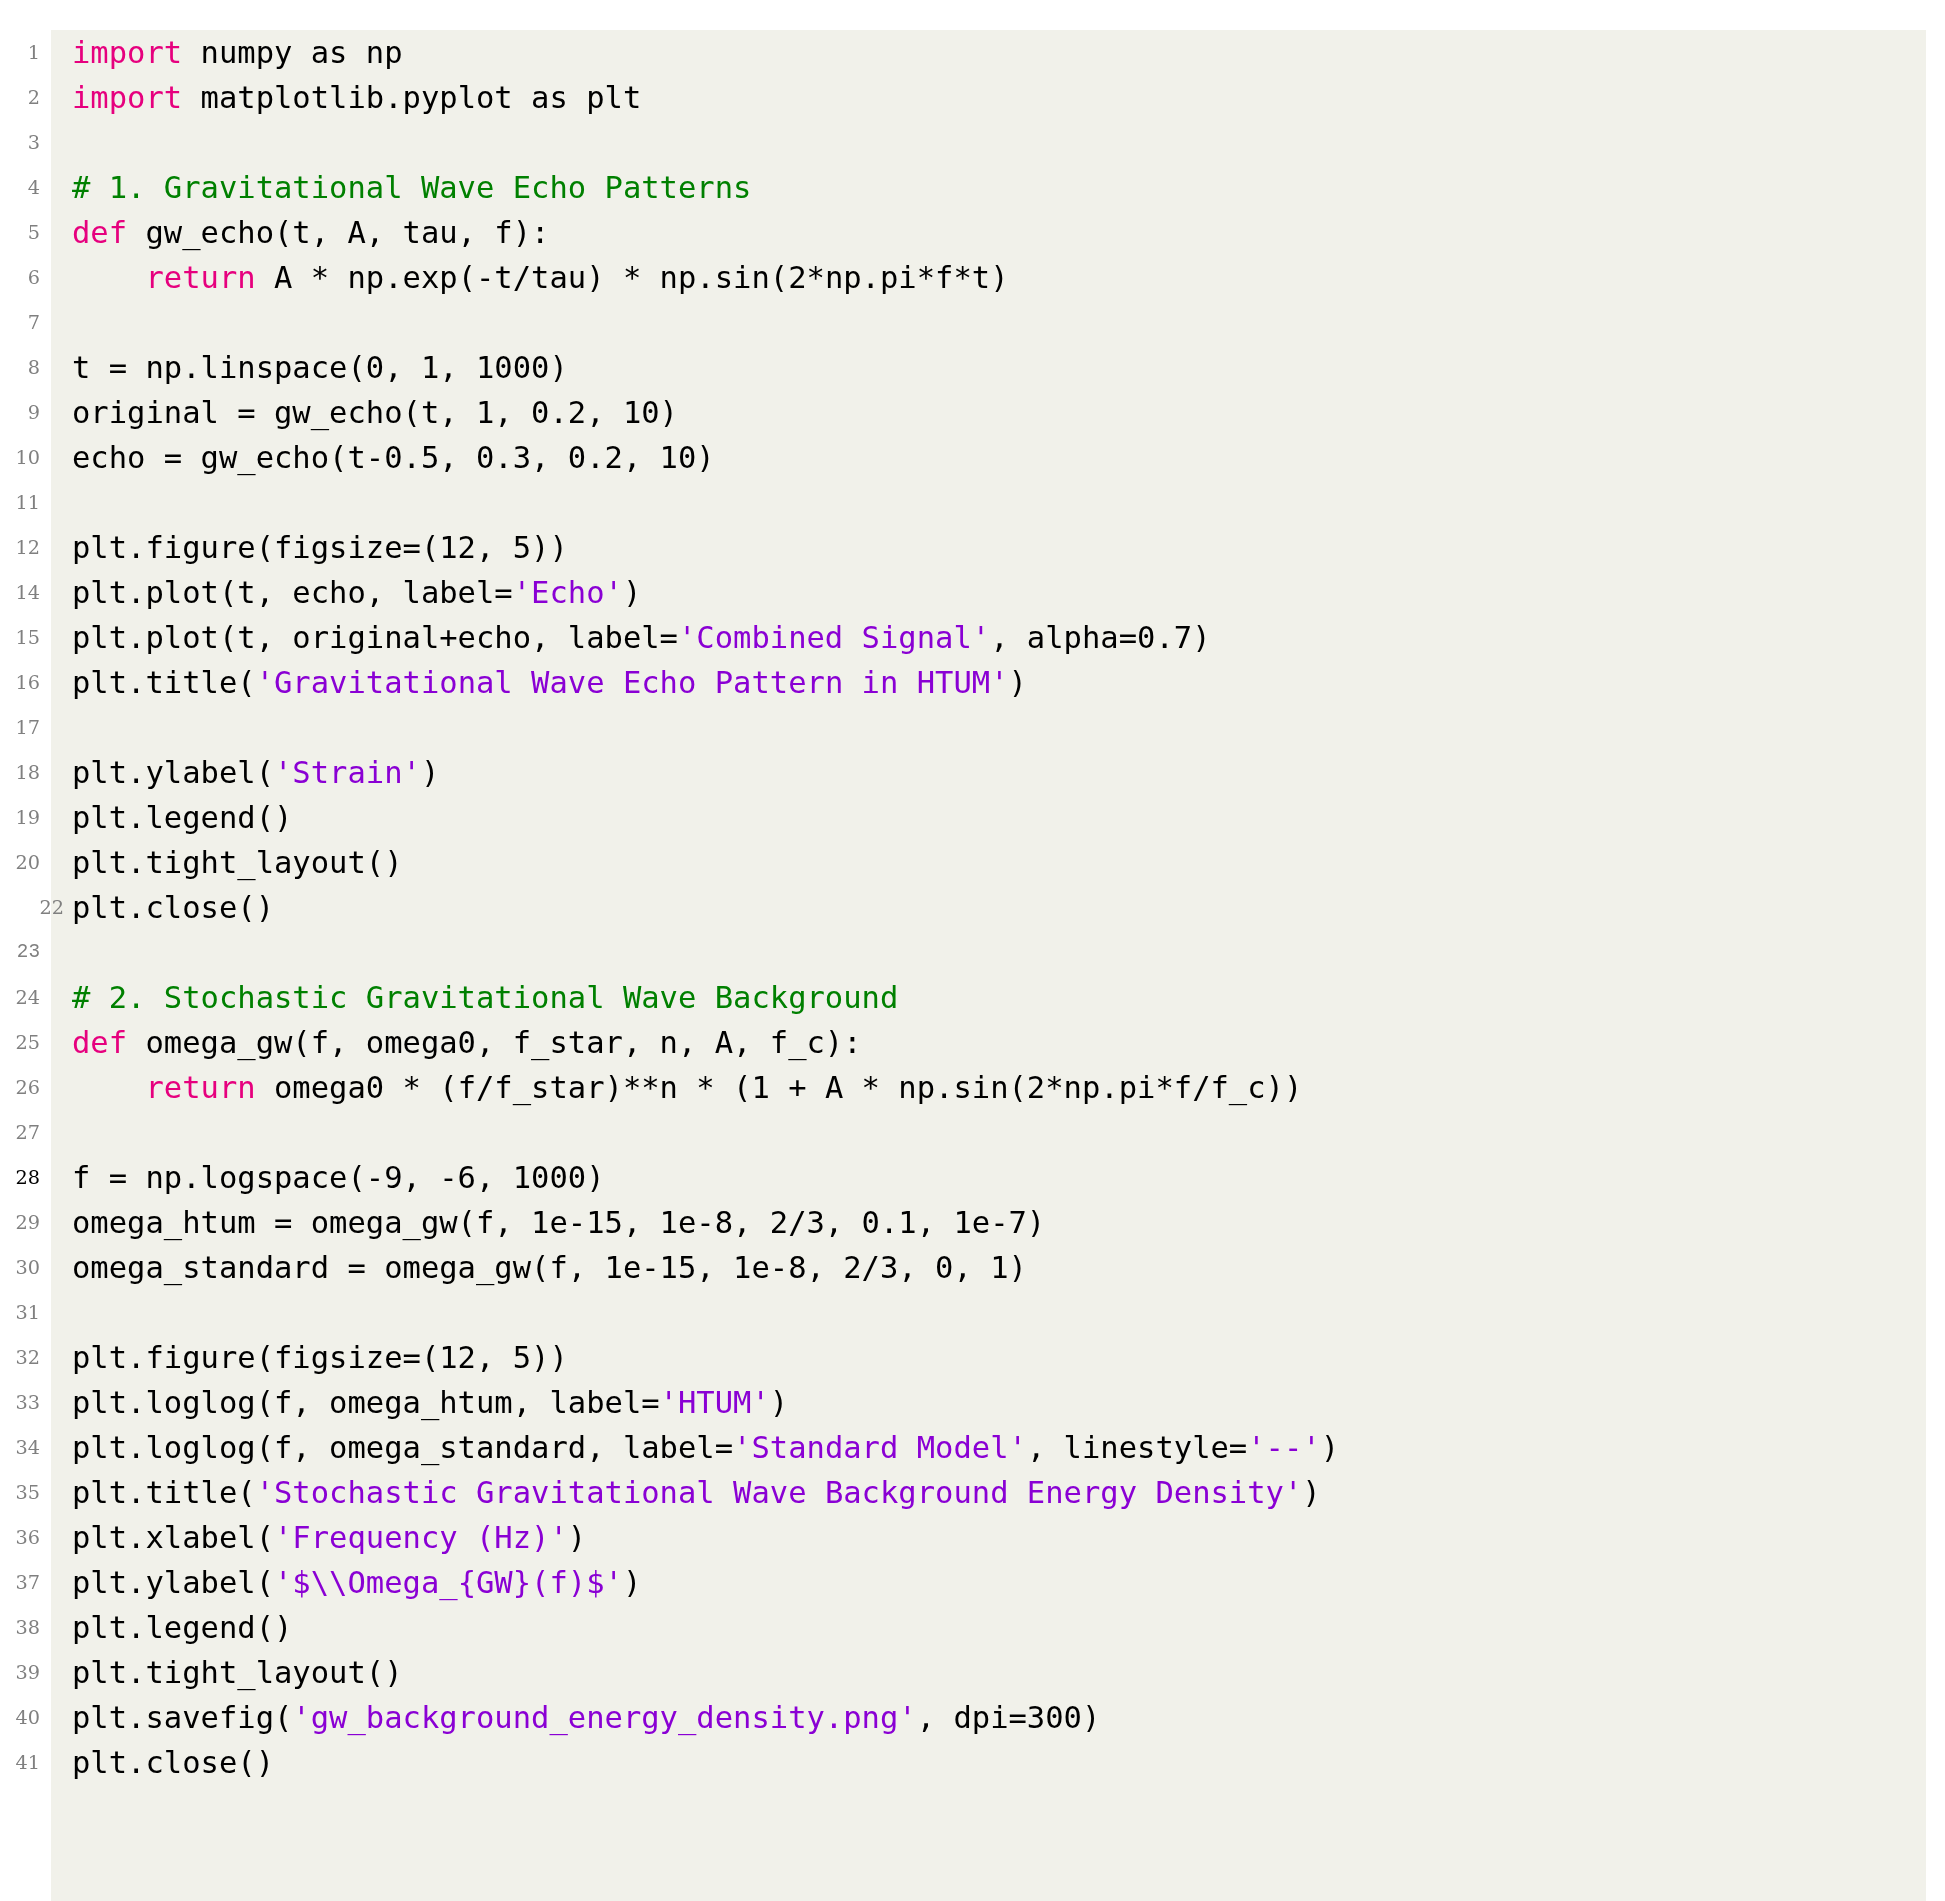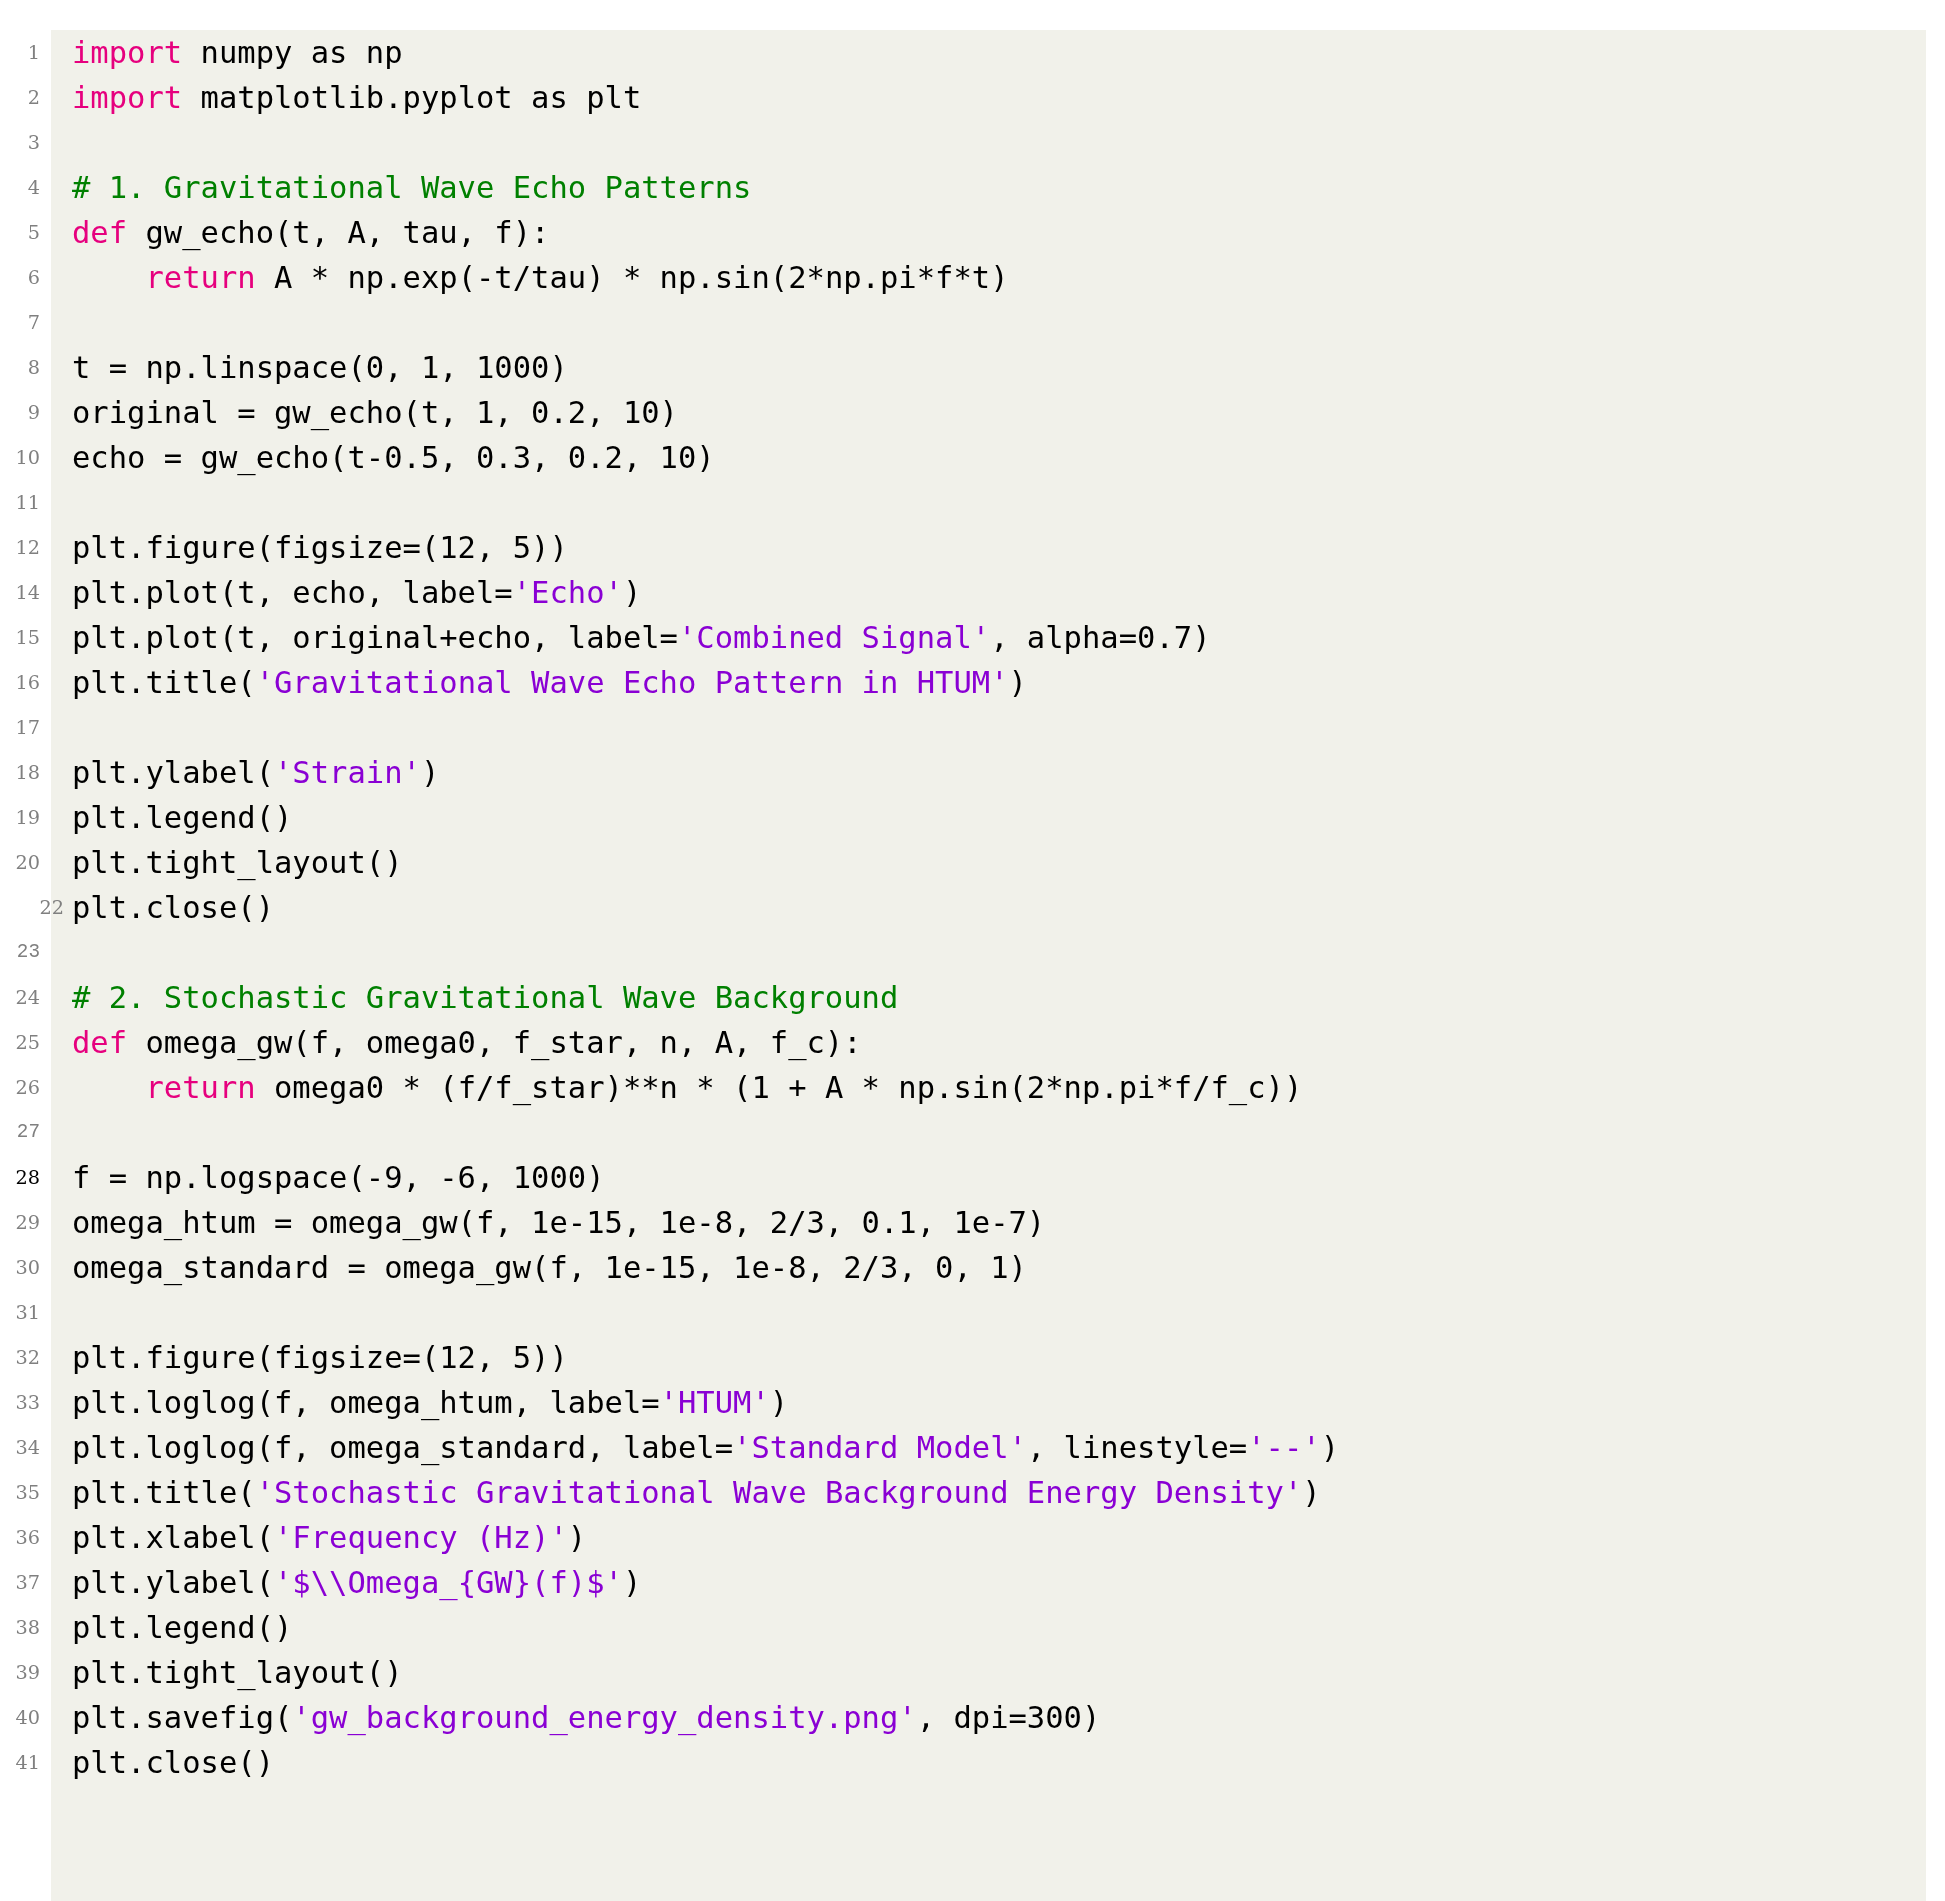--- a/index.html
+++ b/index.html
@@ -105,21 +105,21 @@
       <div class="line"><span class="ln" style="color: rgb(128, 128, 128);">16</span><span class="src"><span class="tok-txt">plt.title(</span><span class="tok-str">'Gravitational Wave Echo Pattern in HTUM'</span><span class="tok-txt">)</span></span></div>
       <div class="line"><span class="ln" style="color: rgb(128, 128, 128);">17</span></div>
       <div class="line"><span class="ln" style="color: rgb(128, 128, 128);">18</span><span class="src"><span class="tok-txt">plt.ylabel(</span><span class="tok-str">'Strain'</span><span class="tok-txt">)</span></span></div>
       <div class="line"><span class="ln" style="color: rgb(128, 128, 128);">19</span><span class="src"><span class="tok-txt">plt.legend()</span></span></div>
       <div class="line"><span class="ln" style="color: rgb(128, 128, 128);">20</span><span class="src"><span class="tok-txt">plt.tight_layout()</span></span></div>
       <div class="line"><span class="ln" style="color: rgb(128, 128, 128); margin-left: 24px;">22</span><span class="src"><span class="tok-txt">plt.close()</span></span></div>
       <div class="line"><span class="ln" style="color: rgb(128, 128, 128); font-family: Liberation Mono, monospace;">23</span><span class="src"></span></div>
       <div class="line"><span class="ln" style="color: rgb(128, 128, 128);">24</span><span class="src"><span class="tok-com"># 2. Stochastic Gravitational Wave Background</span></span></div>
       <div class="line"><span class="ln" style="color: rgb(128, 128, 128);">25</span><span class="src"><span class="tok-kw">def</span><span class="tok-txt"> omega_gw(f, omega0, f_star, n, A, f_c):</span></span></div>
       <div class="line"><span class="ln" style="color: rgb(128, 128, 128);">26</span><span class="src"><span class="tok-txt">    </span><span class="tok-kw">return</span><span class="tok-txt"> omega0 * (f/f_star)**n * (1 + A * np.sin(2*np.pi*f/f_c))</span></span></div>
-      <div class="line"><span class="ln" style="color: rgb(128, 128, 128); font-family: Liberation Mono, monospace;">27</span><span class="src"></span></div>
+      <div class="line"><span class="ln" style="color: rgb(128, 128, 128);">27</span><span class="src"></span></div>
       <div class="line"><span class="ln" style="color: #000000;">28</span><span class="src"><span class="tok-txt">f = np.logspace(-9, -6, 1000)</span></span></div>
       <div class="line"><span class="ln" style="color: rgb(128, 128, 128);">29</span><span class="src"><span class="tok-txt">omega_htum = omega_gw(f, 1e-15, 1e-8, 2/3, 0.1, 1e-7)</span></span></div>
       <div class="line"><span class="ln" style="color: rgb(128, 128, 128);">30</span><span class="src"><span class="tok-txt">omega_standard = omega_gw(f, 1e-15, 1e-8, 2/3, 0, 1)</span></span></div>
       <div class="line"><span class="ln" style="color: rgb(128, 128, 128);">31</span><span class="src"></span></div>
       <div class="line"><span class="ln" style="color: rgb(128, 128, 128);">32</span><span class="src"><span class="tok-txt">plt.figure(figsize=(12, 5))</span></span></div>
       <div class="line"><span class="ln" style="color: rgb(128, 128, 128);">33</span><span class="src"><span class="tok-txt">plt.loglog(f, omega_htum, label=</span><span class="tok-str">'HTUM'</span><span class="tok-txt">)</span></span></div>
       <div class="line"><span class="ln" style="color: rgb(128, 128, 128);">34</span><span class="src"><span class="tok-txt">plt.loglog(f, omega_standard, label=</span><span class="tok-str">'Standard Model'</span><span class="tok-txt">, linestyle=</span><span class="tok-str">'--'</span><span class="tok-txt">)</span></span></div>
       <div class="line"><span class="ln" style="color: rgb(128, 128, 128);">35</span><span class="src"><span class="tok-txt">plt.title(</span><span class="tok-str">'Stochastic Gravitational Wave Background Energy Density'</span><span class="tok-txt">)</span></span></div>
       <div class="line"><span class="ln" style="color: rgb(128, 128, 128);">36</span><span class="src"><span class="tok-txt">plt.xlabel(</span><span class="tok-str">'Frequency (Hz)'</span><span class="tok-txt">)</span></span></div>
       <div class="line"><span class="ln" style="color: rgb(128, 128, 128);">37</span><span class="src"><span class="tok-txt">plt.ylabel(</span><span class="tok-str">'$\\Omega_{GW}(f)$'</span><span class="tok-txt">)</span></span></div>

